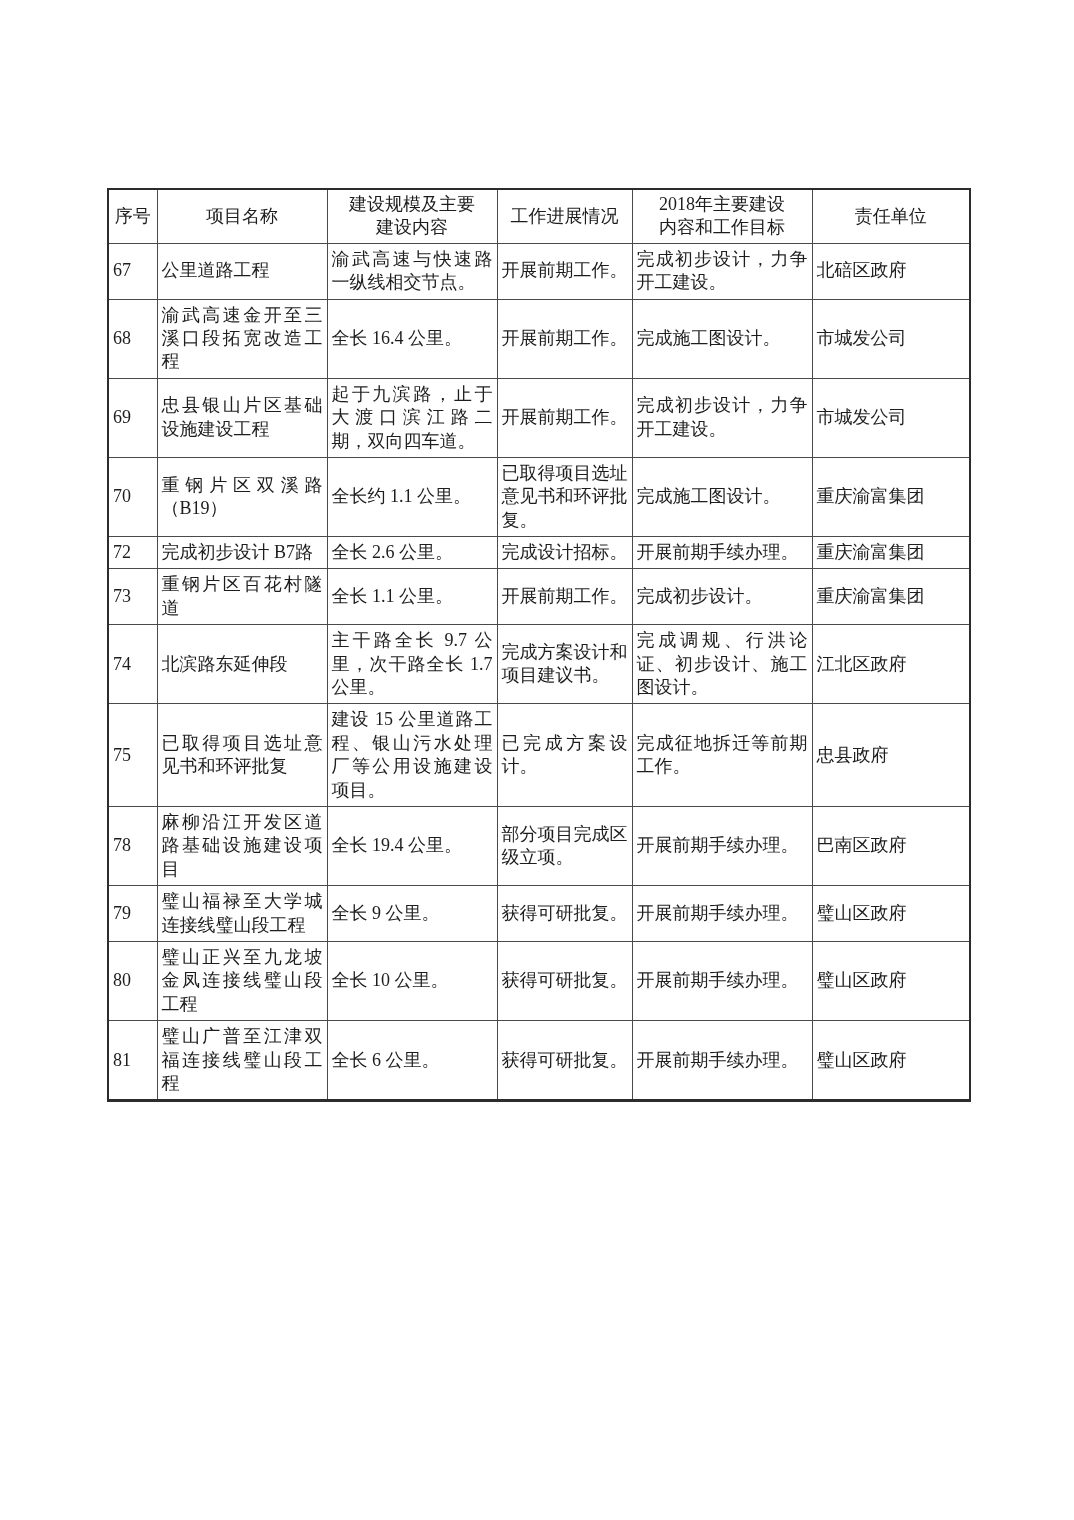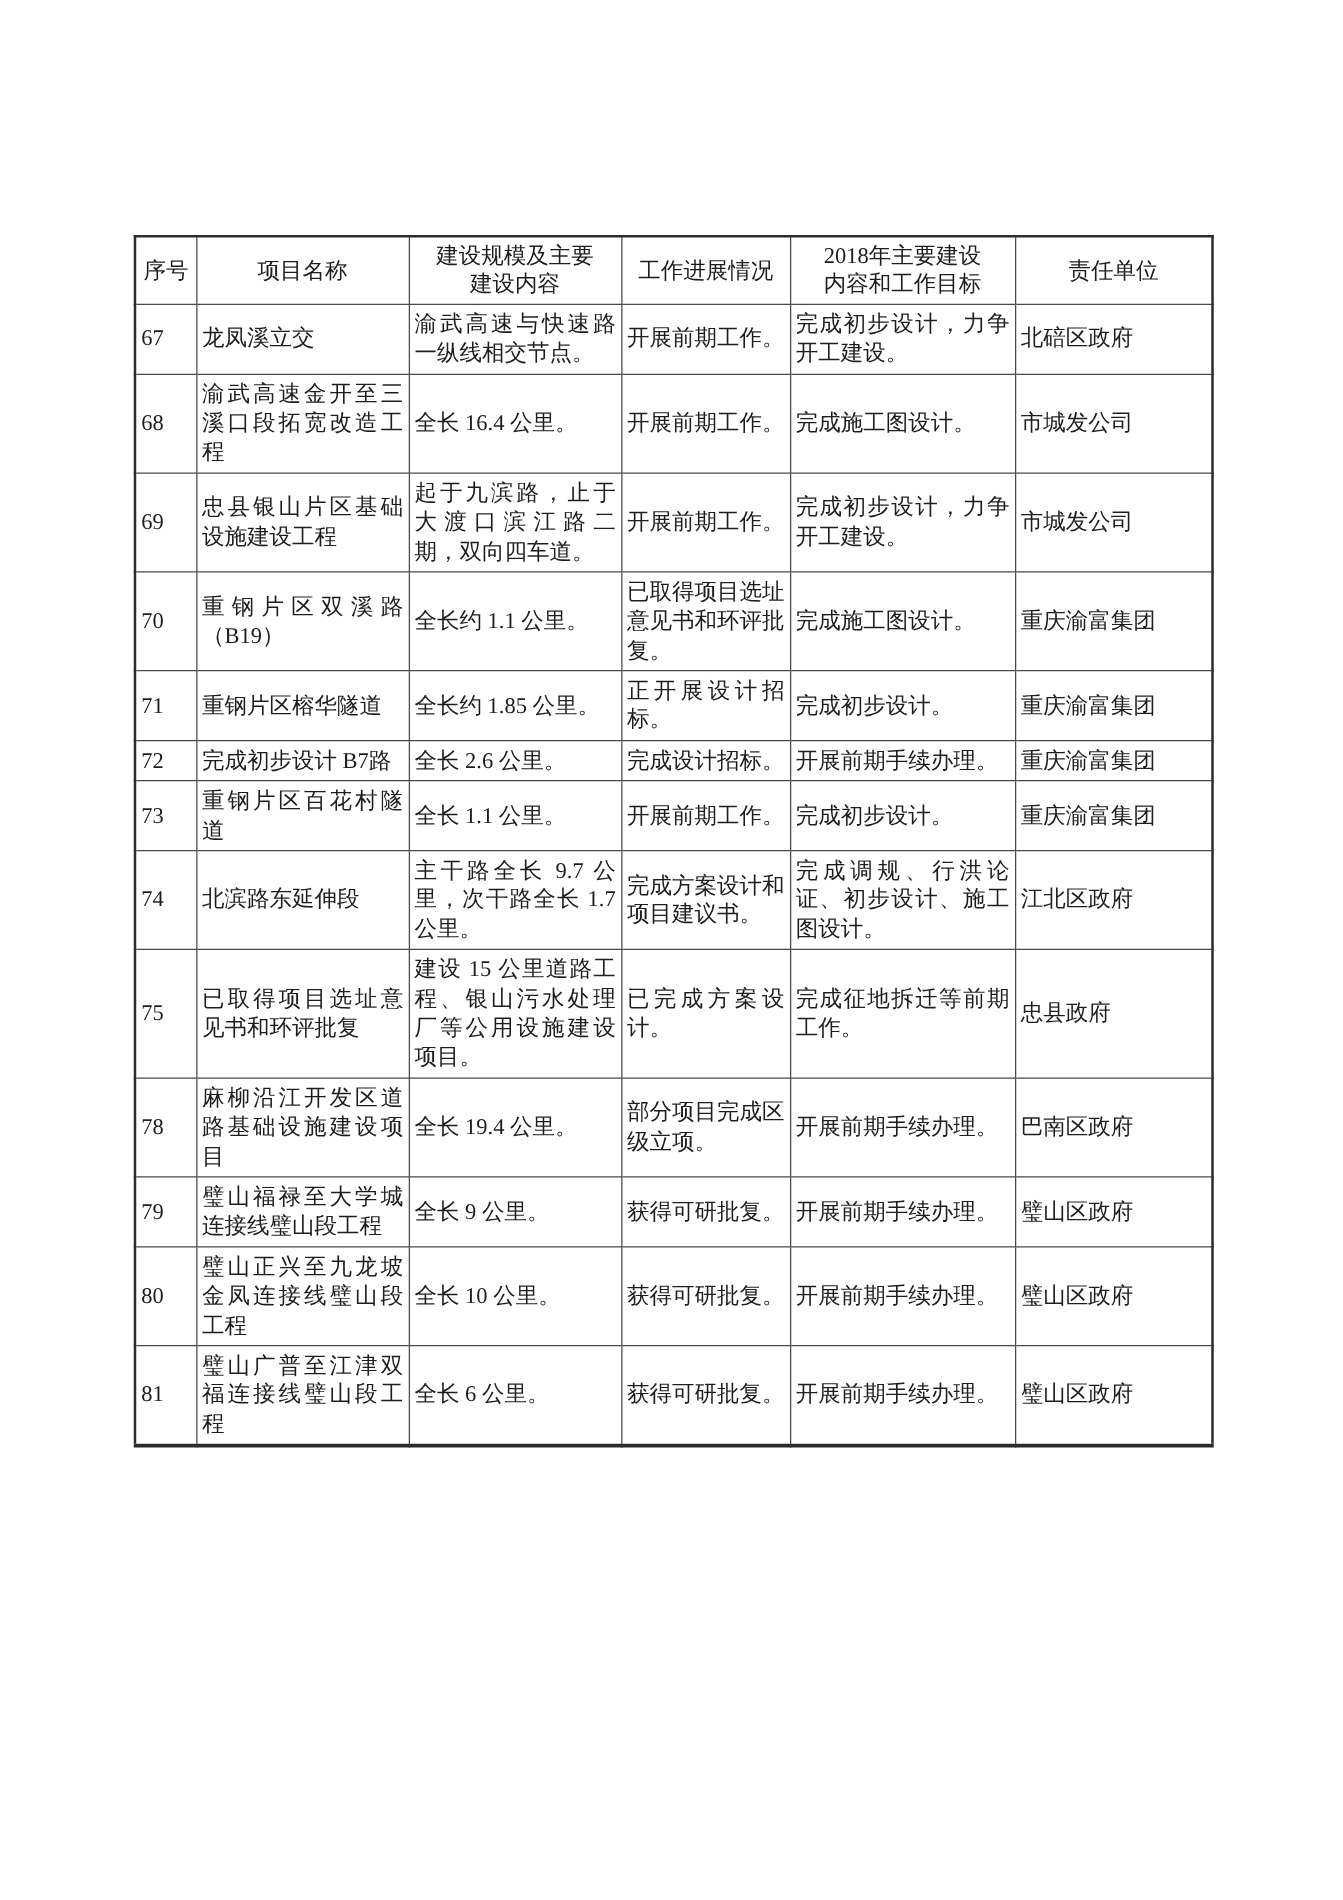--- a/index.html
+++ b/index.html
@@ -80,21 +80,21 @@
 建设内容</th>
         <th>工作进展情况</th>
         <th>2018年主要建设
 内容和工作目标</th>
         <th>责任单位</th>
       </tr>
     </thead>
     <tbody>
         <tr>
           <td class="no">67</td>
-          <td class="name">龙凤溪立交</td>
+          <td class="name">公里道路工程</td>
           <td class="scale">渝武高速与快速路一纵线相交节点。</td>
           <td class="progress">开展前期工作。</td>
           <td class="goal">完成初步设计，力争开工建设。</td>
           <td class="unit">北碚区政府</td>
         </tr>
         <tr>
           <td class="no">68</td>
           <td class="name">渝武高速金开至三溪口段拓宽改造工程</td>
           <td class="scale">全长 16.4 公里。</td>
           <td class="progress">开展前期工作。</td>
@@ -108,28 +108,20 @@
           <td class="progress">开展前期工作。</td>
           <td class="goal">完成初步设计，力争开工建设。</td>
           <td class="unit">市城发公司</td>
         </tr>
         <tr>
           <td class="no">70</td>
           <td class="name">重钢片区双溪路（B19）</td>
           <td class="scale">全长约 1.1 公里。</td>
           <td class="progress">已取得项目选址意见书和环评批复。</td>
           <td class="goal">完成施工图设计。</td>
-          <td class="unit">重庆渝富集团</td>
-        </tr>
-        <tr>
-          <td class="no">71</td>
-          <td class="name">重钢片区榕华隧道</td>
-          <td class="scale">全长约 1.85 公里。</td>
-          <td class="progress">正开展设计招标。</td>
-          <td class="goal">完成初步设计。</td>
           <td class="unit">重庆渝富集团</td>
         </tr>
         <tr>
           <td class="no">72</td>
           <td class="name">完成初步设计 B7路</td>
           <td class="scale">全长 2.6 公里。</td>
           <td class="progress">完成设计招标。</td>
           <td class="goal">开展前期手续办理。</td>
           <td class="unit">重庆渝富集团</td>
         </tr>

